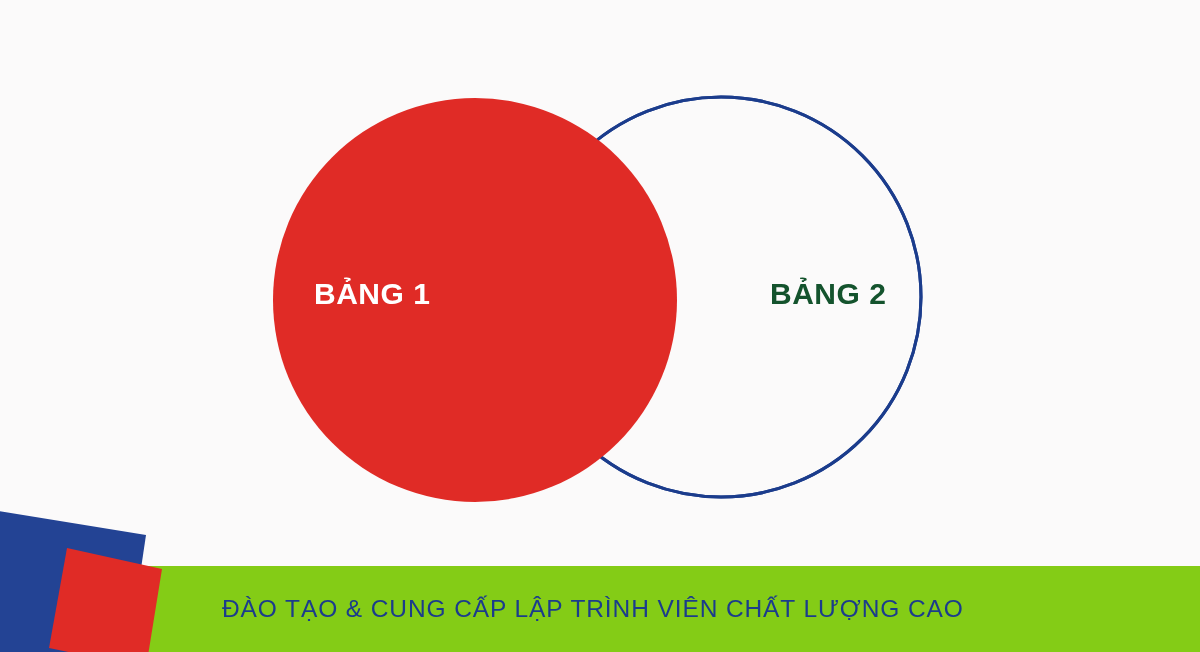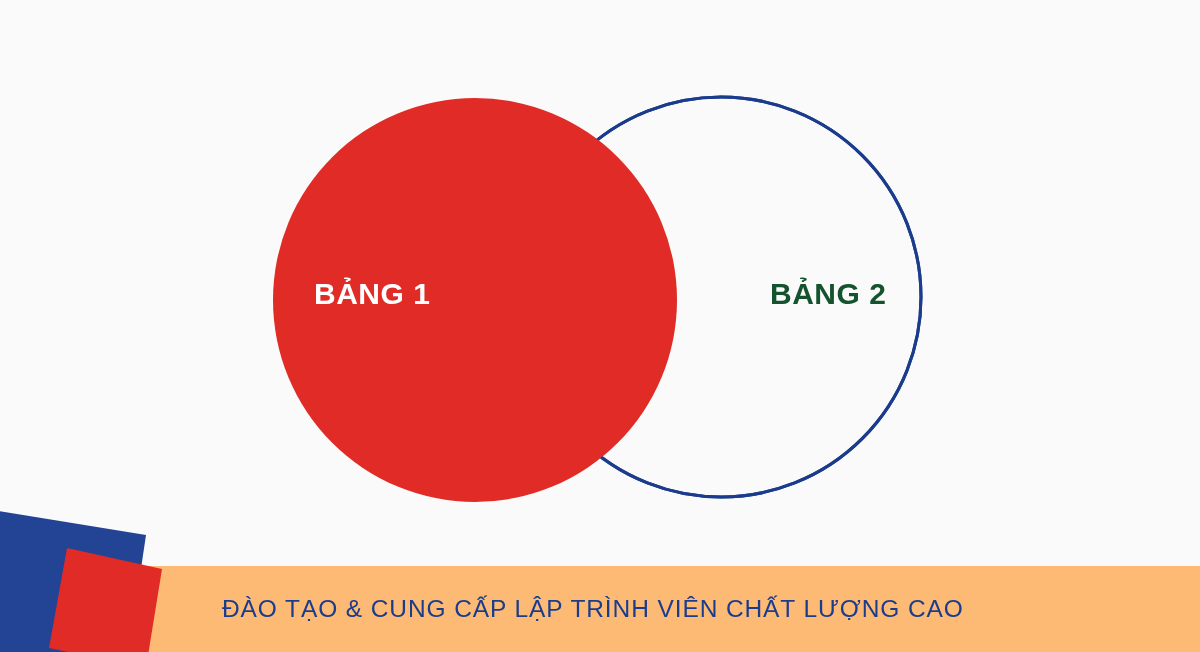--- a/index.html
+++ b/index.html
@@ -63,21 +63,21 @@
     color: #14532d;
   }
 
   
   .banner {
     position: absolute;
     left: 0;
     top: 566px;
     width: 1200px;
     height: 86px;
-    background: #fdba74;
+    background: #84cc16;
   }
 
   .banner-text {
     position: absolute;
     left: 222px;
     top: 0;
     height: 86px;
     display: flex;
     align-items: center;
     color: #1B3C8C;

